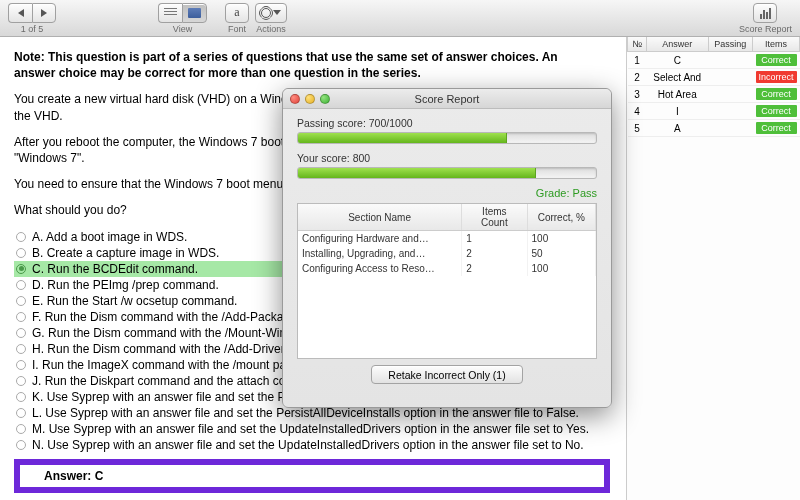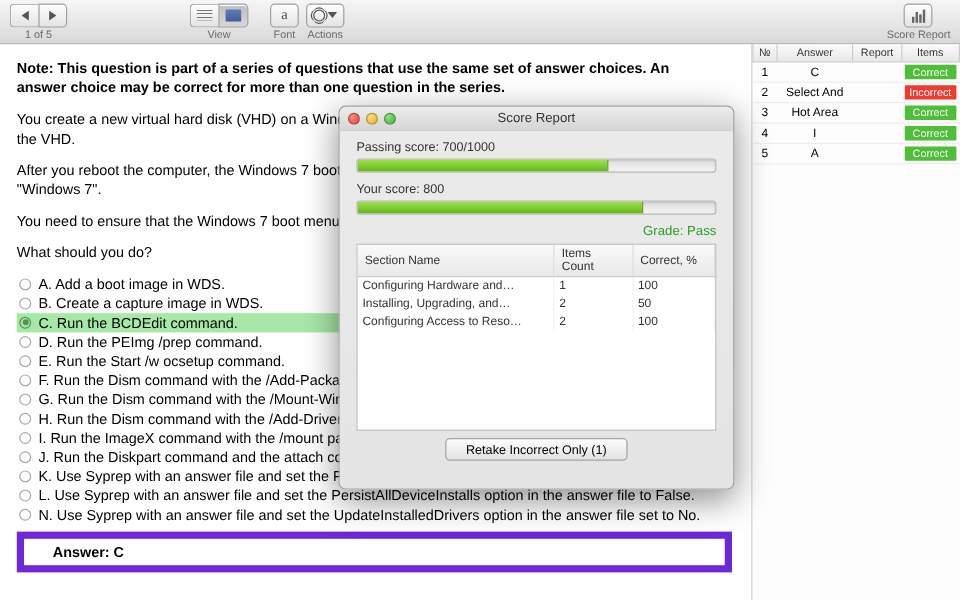--- a/index.html
+++ b/index.html
@@ -47,21 +47,21 @@
   .dot.r{background:radial-gradient(circle at 30% 30%,#ff8b80,#e0443a)}
   .dot.y{background:radial-gradient(circle at 30% 30%,#ffe07a,#e6b126)}
   .dot.g{background:radial-gradient(circle at 30% 30%,#92e27e,#3fb436)}
   .modal-title .t{flex:1;text-align:center;color:#333}
   .modal-body{padding:8px 14px;font-size:10.5px;color:#333}
   .pbar{height:12px;background:linear-gradient(#ddd,#f4f4f4);border:1px solid #b8b8b8;border-radius:3px;overflow:hidden;margin:3px 0 8px 0;box-shadow:inset 0 1px 2px rgba(0,0,0,.15)}
   .pbar .fill{height:100%;background:linear-gradient(#9fe14e,#64b61c);border-right:1px solid #5da321}
   .grade{color:#2e9b22;text-align:right;font-size:11px;margin:2px 0 4px}
   .sect{background:#fff;border:1px solid #bbb;height:156px;font-size:10px;overflow:hidden}
   .sect table{width:100%;border-collapse:collapse}
-  .sect th{background:linear-gradient(#fafafa,#e8e8e8);border-bottom:1px solid #ccc;border-right:1px solid #ddd;font-weight:normal;text-align:left;padding:2px 6px;font-size:10px;color:#333}
+  .sect th{background:linear-gradient(#fafafa,#e8e8e8);border-bottom:1px solid #ccc;border-right:1px solid #ddd;font-weight:normal;text-align:center;padding:2px 6px;font-size:10px;color:#333}
   .sect td{padding:2px 4px;border-right:1px solid #f2f2f2}
   .modal .btn-row{text-align:center;padding-top:6px}
   .mac-btn{height:19px;font-size:10.5px;padding:1px 16px;border:1px solid #a3a3a3;border-radius:4px;background:linear-gradient(#fdfdfd,#e2e2e2);box-shadow:0 1px 0 #fff inset}
   .ico-lines{width:13px;height:9px;background:repeating-linear-gradient(#777 0 1px,transparent 1px 3px)}
   .ico-grid{width:13px;height:10px;background:linear-gradient(#5e7db8,#3c5e9c);border-radius:1px}
 </style>
 </head>
 <body>
 
 <div class="toolbar">
@@ -165,33 +165,37 @@
         <li>
           <span class="radio"></span>
           <span>K. Use Syprep with an answer file and set the PersistAllDeviceInstalls option in the answer file to True.</span>
         </li>
         <li>
           <span class="radio"></span>
           <span>L. Use Syprep with an answer file and set the PersistAllDeviceInstalls option in the answer file to False.</span>
         </li>
         <li>
           <span class="radio"></span>
+          <span>M. Use Syprep with an answer file and set the UpdateInstalledDrivers option in the answer file set to Yes.</span>
+        </li>
+        <li>
+          <span class="radio"></span>
           <span>N. Use Syprep with an answer file and set the UpdateInstalledDrivers option in the answer file set to No.</span>
         </li>
       </ul>
     <div class="answer-box">Answer: C</div>
   </div>
 
   <div class="side">
     <table>
       <thead>
           <tr>
         <th>№</th>
         <th>Answer</th>
-        <th>Report</th>
+        <th>Passing</th>
         <th>Items</th>
       </tr>
         </thead>
       <tbody id="side-rows">
           <tr>
             <td>1</td>
             <td class="ans">C</td>
             <td></td>
             <td>
               <span class="res ok">Correct</span>

